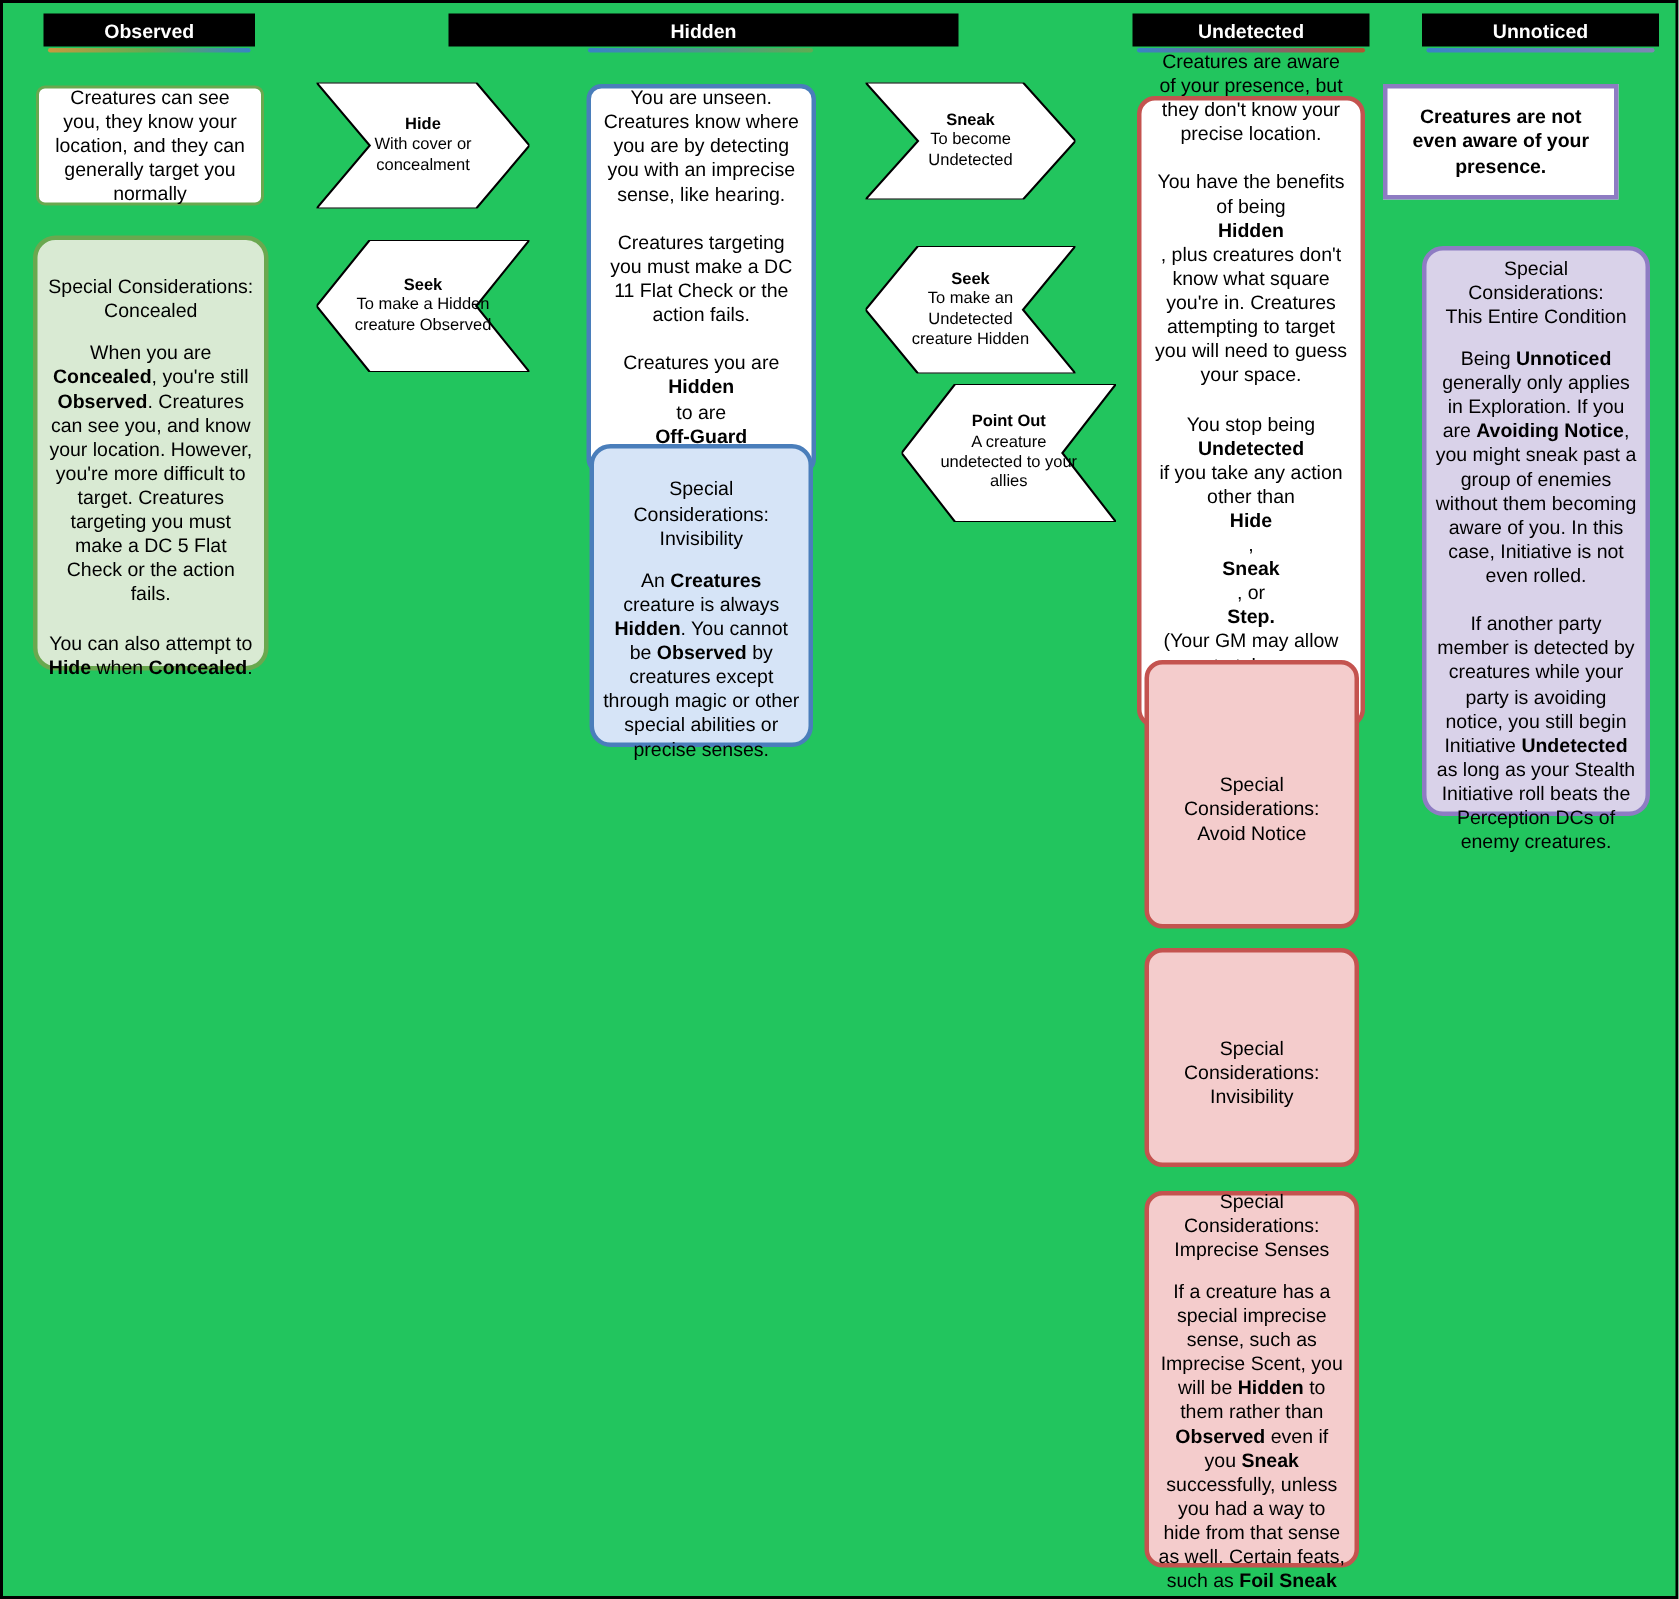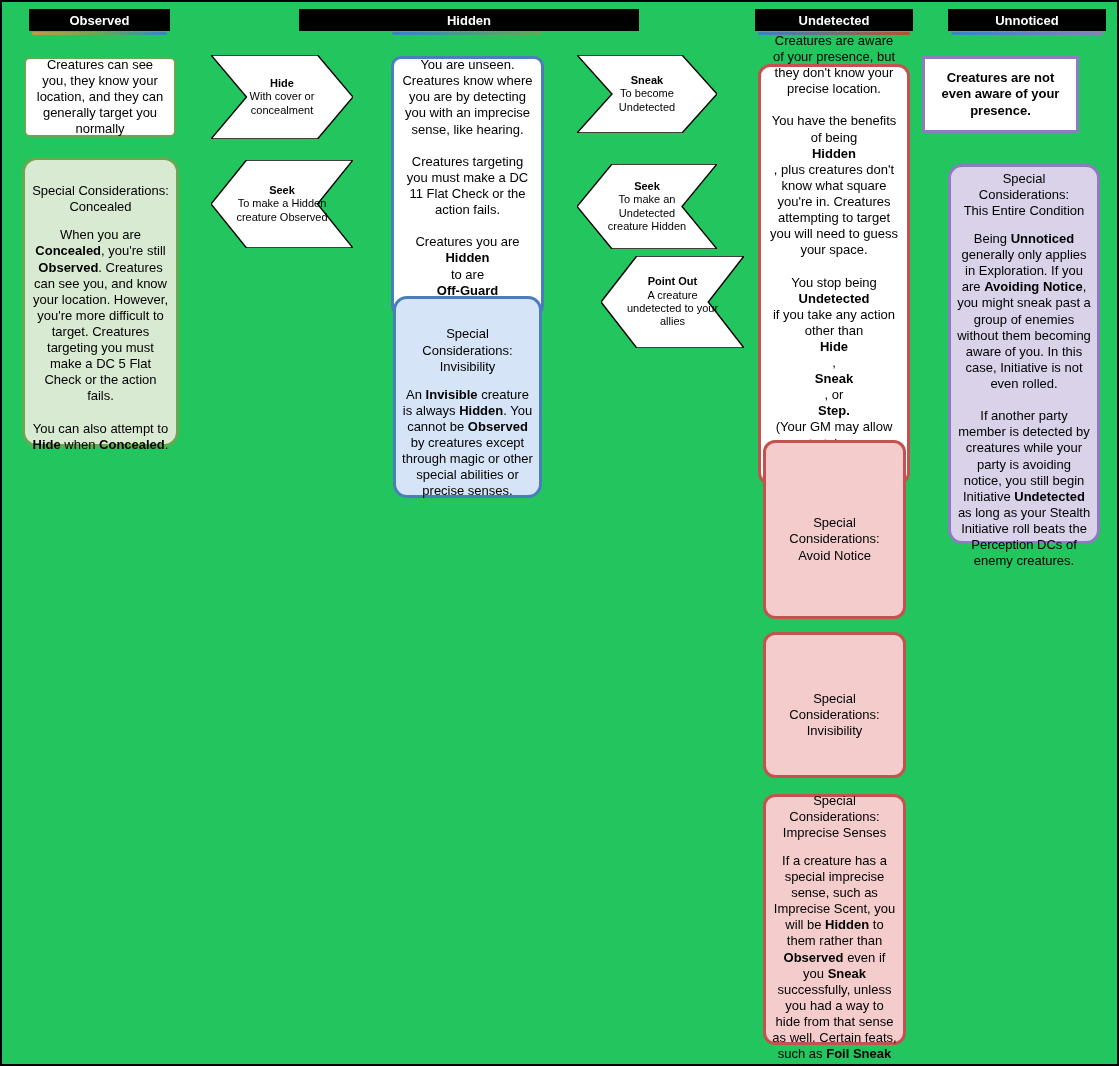--- a/index.html
+++ b/index.html
@@ -114,21 +114,21 @@
     <div class="atext">
       <div class="alabel">Seek</div>
       <div class="adesc">To make a Hidden creature Observed</div>
     </div>
   </div>
 
   <div class="box hidden-main">You are unseen. Creatures know where you are by detecting you with an imprecise sense, like hearing.<br><br>Creatures targeting you must make a DC 11 Flat Check or the action fails.<br><br>Creatures you are <b>Hidden</b> to are <b>Off-Guard</b> to your attacks.</div>
 
   <div class="box scbox hidden-sc">
     <div class="sc-title">Special Considerations:<br>Invisibility</div>
-    <div class="sc-body">An <b>Invisible</b> creature is always <b>Hidden</b>. You cannot be <b>Observed</b> by creatures except through magic or other special abilities or precise senses.</div>
+    <div class="sc-body">An <b>Creatures</b> creature is always <b>Hidden</b>. You cannot be <b>Observed</b> by creatures except through magic or other special abilities or precise senses.</div>
   </div>
 
   <div class="arrow arrow-sneak">
     <svg viewBox="0 0 100 100" preserveAspectRatio="none">
       <polygon points="0,0 75,0 100,50 75,100 0,100 25,50"></polygon>
     </svg>
     <div class="atext">
       <div class="alabel">Sneak</div>
       <div class="adesc">To become Undetected</div>
     </div>

